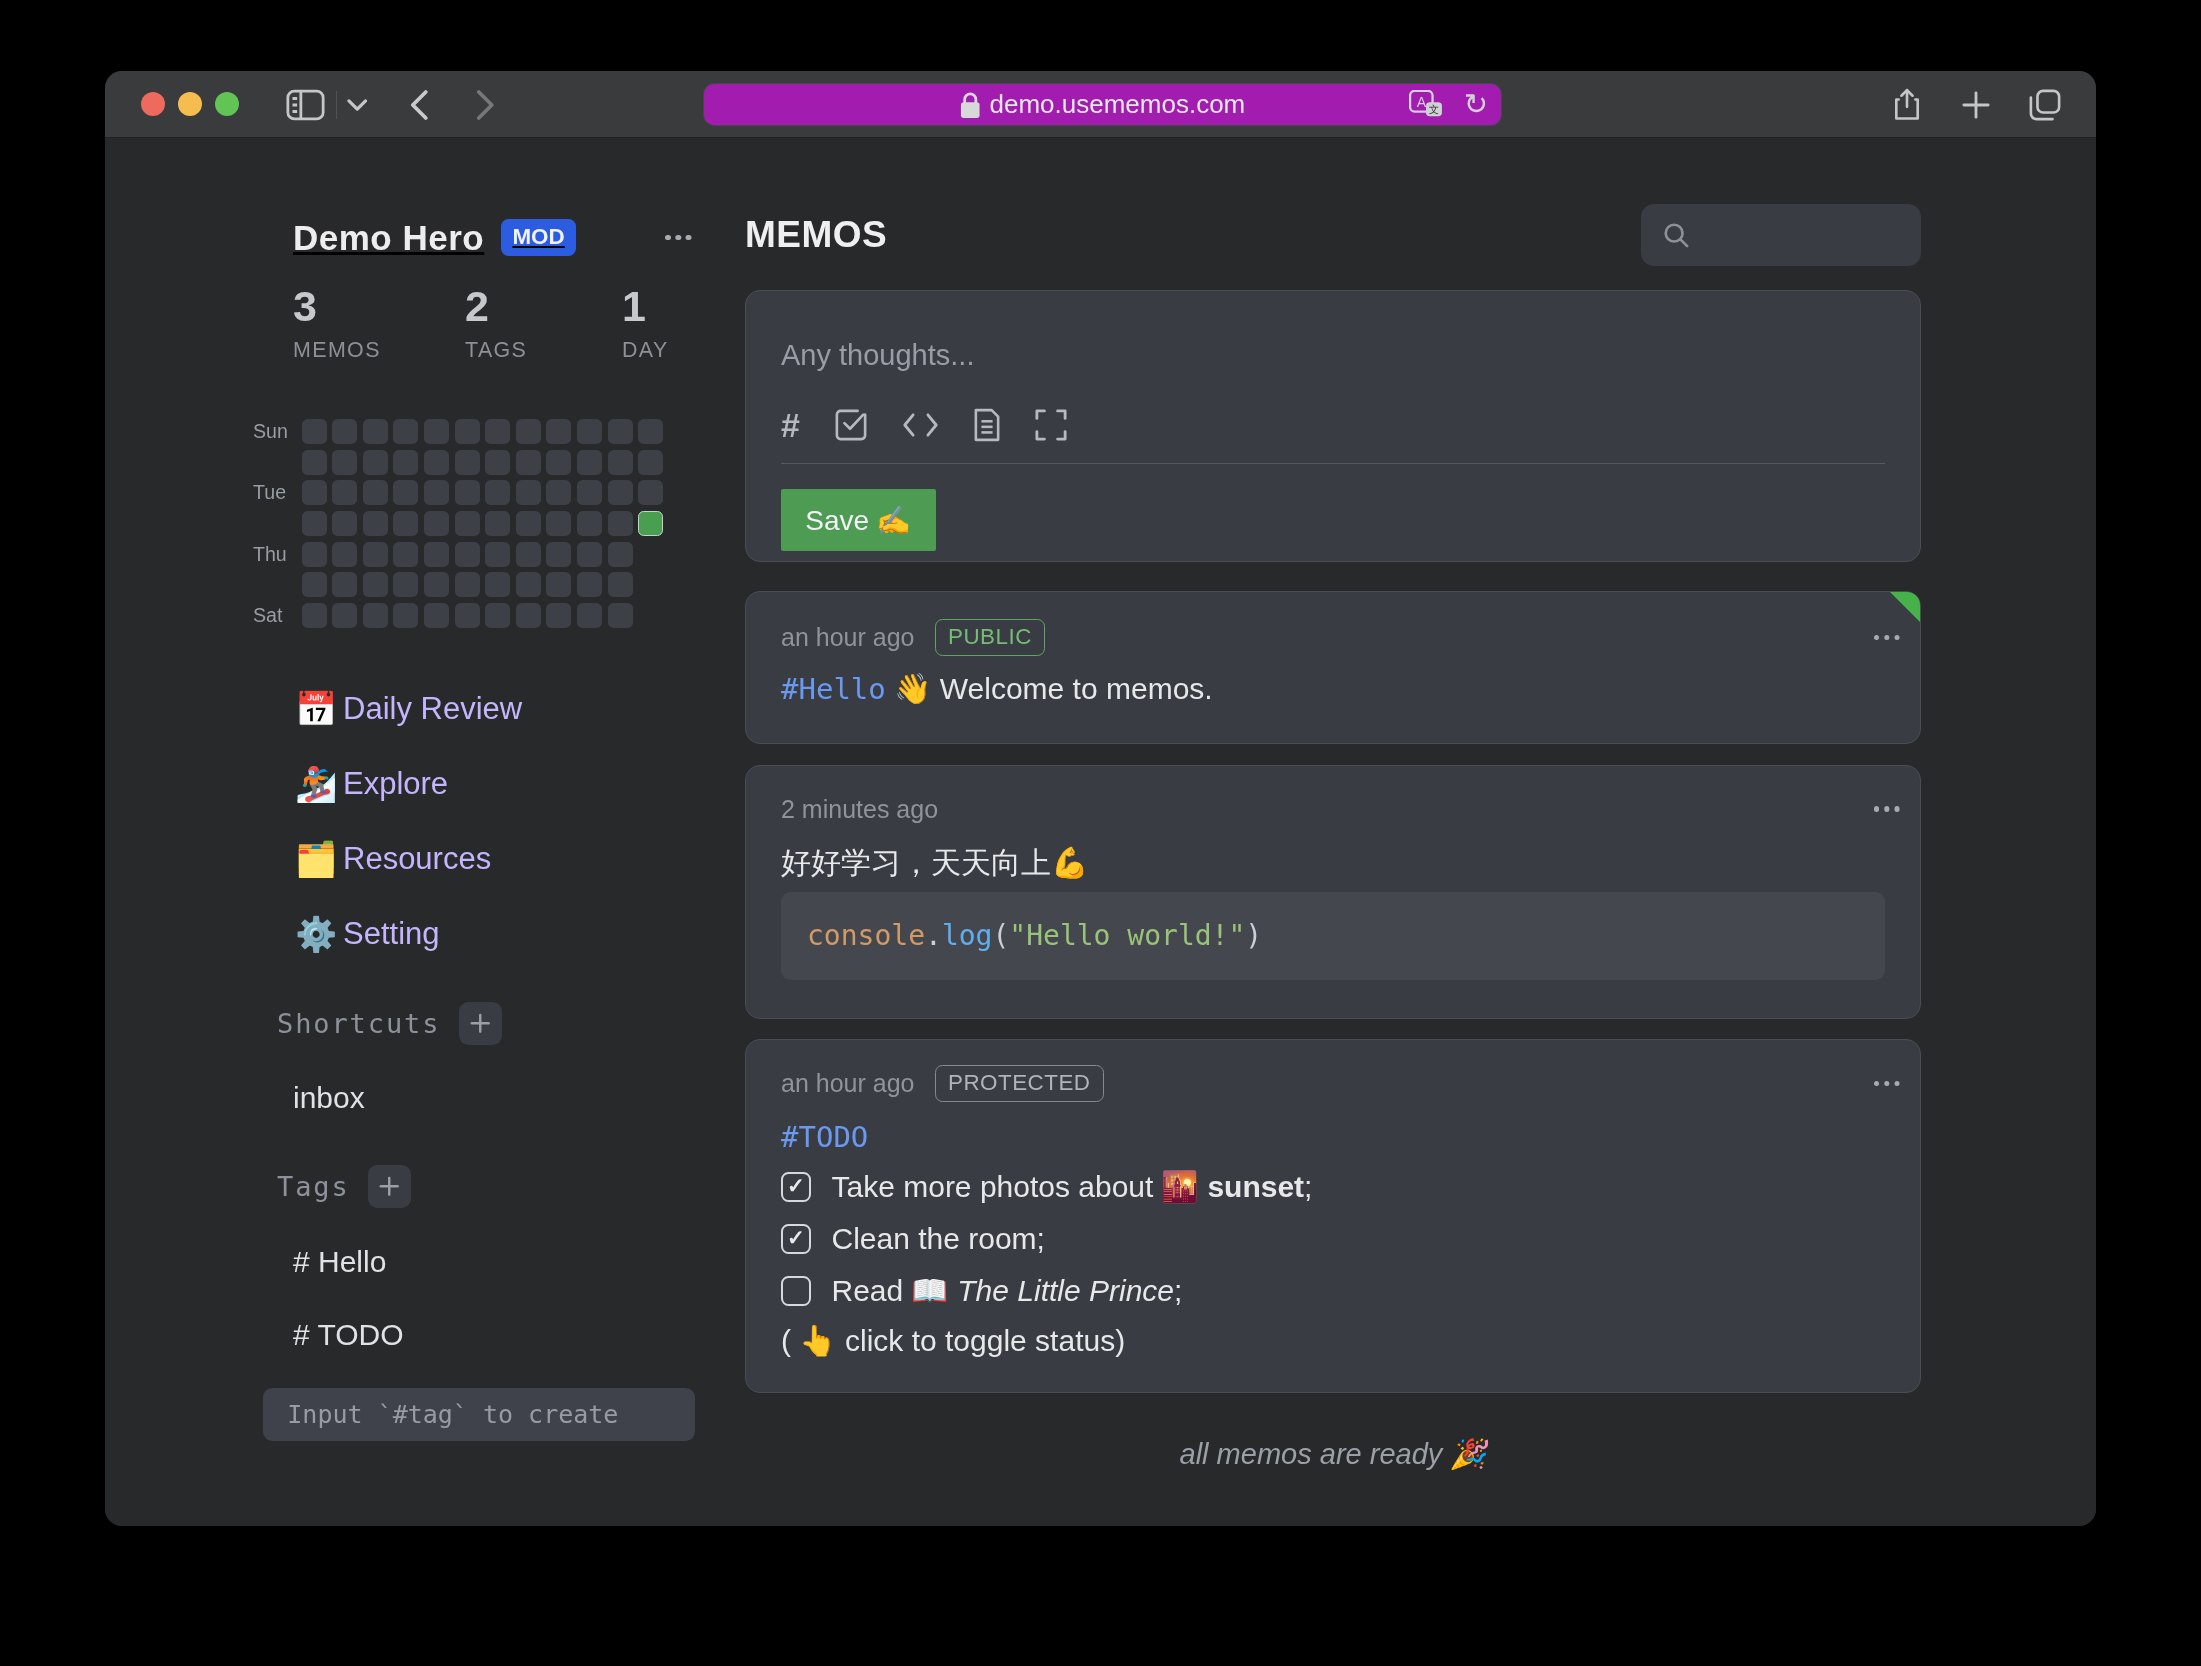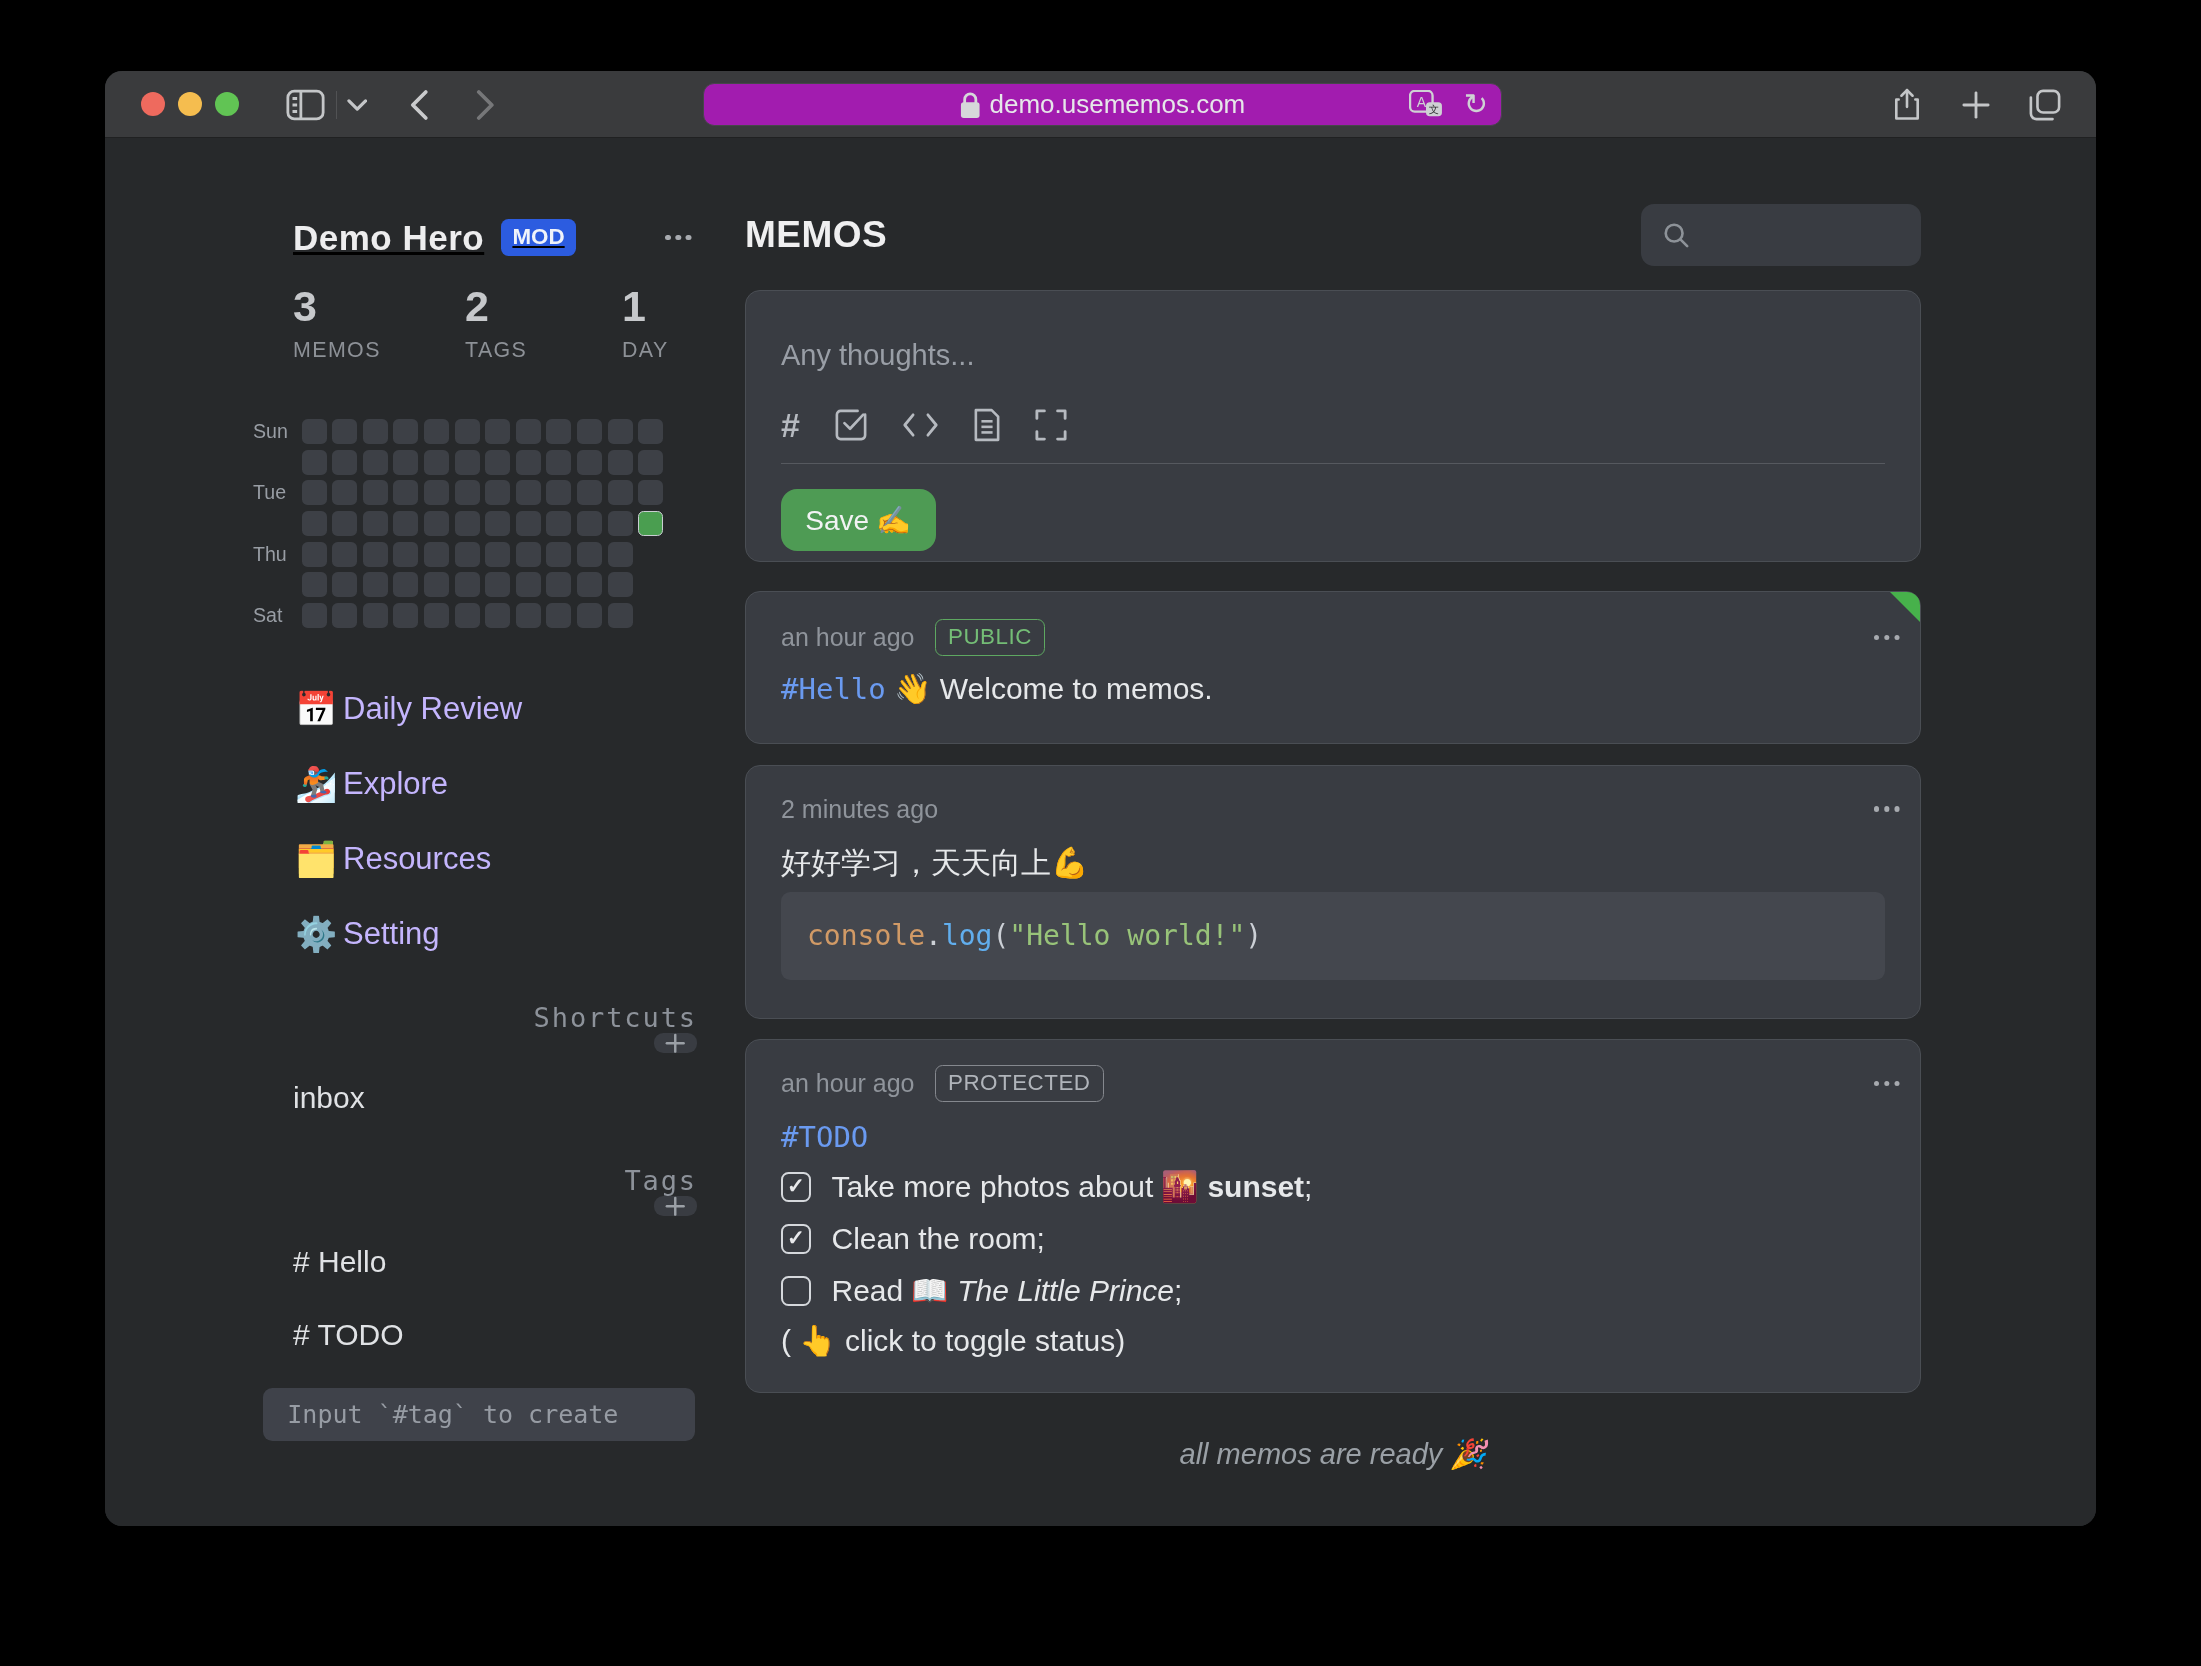--- a/index.html
+++ b/index.html
@@ -49,21 +49,21 @@
   .stat-label { margin-top:9.3px; font-size:21.4px; line-height:24px; color:#8d9197; letter-spacing:1.4px; }
   .heatmap { margin-top:57px; }
   .hm-row { display:flex; align-items:center; height:25px; margin-bottom:5.6px; }
   .hm-label { width:43px; flex:none; font-size:19.6px; color:#989da4; text-align:left; }
   .hm-cell { width:25px; height:25px; border-radius:5.6px; background:#3d4046; margin-left:5.6px; flex:none; }
   .hm-cell.active { background:#4a9e50; border:1.9px solid #c9ced2; }
   .nav { margin-top:44px; }
   .nav-item { display:flex; align-items:center; height:75px; padding-left:42px; cursor:default; }
   .nav-emoji { font-size:34px; width:48px; }
   .nav-label { font-size:31px; color:#c4b5fd; }
-  .side-hdr { margin:30px 0 0 24px; display:flex; align-items:flex-end; height:43px;flex-direction:column; }
+  .side-hdr { margin:30px 0 0 24px; display:flex; align-items:center; height:43px; }
   .side-hdr.tags-hdr { margin-top:50px; }
   .side-hdr-title { font-family:"DejaVu Sans Mono", monospace; font-size:27px; color:#8d929a; letter-spacing:1.9px; }
   .plus-btn { margin-left:18.6px; width:43px; height:43px; background:#393c42; border-radius:9.3px; display:flex; align-items:center; justify-content:center; }
   .inbox-item { margin:36px 0 0 40px; font-size:30px; color:#e0e2e5; height:34px; line-height:34px; }
   .tag-item { margin:37px 0 0 40px; font-size:30px; color:#e0e2e5; height:34px; line-height:34px; }
   .tag-item + .tag-item { margin-top:39px; }
   .tag-input { margin:36px 0 0 10.3px; width:432px; height:53px; background:#3f424a; border-radius:9.3px; display:flex; align-items:center; padding-left:24px; }
   .tag-input span { font-family:"DejaVu Sans Mono", monospace; font-size:25px; color:#979ca4; }
   
   .main-header { margin-top:65px; height:62px; display:flex; align-items:center; justify-content:space-between; }
@@ -71,21 +71,21 @@
   .search-box { width:280px; height:62px; background:#393c42; border-radius:13px; display:flex; align-items:center; padding-left:20.5px; }
   .card { background:#393c42; border:0.9px solid #4a4e54; border-radius:15px; position:relative; padding:0 35px; }
   .composer { margin-top:24px; height:272px; }
   .composer-placeholder { margin-top:47px; font-size:29px; line-height:35px; color:#999ea6; }
   .composer-icons { margin-top:34px; display:flex; align-items:center; gap:35px; height:35px; color:#b6bac0; }
   .hash-glyph { font-size:34px; font-weight:600; color:#b6bac0; line-height:1; }
   .composer-divider { margin-top:21.4px; height:0.9px; background:#56595f; }
   .composer-bottom { margin-top:25px; display:flex; align-items:center; justify-content:space-between; }
   .visibility-pill { height:60px; border:0.9px solid #75787e; border-radius:30px; display:flex; align-items:center; padding:0 24px; gap:13px; }
   .visibility-pill span { font-size:27px; color:#d2d5d9; }
-  .save-btn { width:155px; height:62px; background:#4e9b54; border:none; border-radius:16px; font-size:28px; color:#f2f3f4; font-family:"Liberation Sans", sans-serif; }
+  .save-btn { width:155px; height:62px; background:#4e9b54; border:none; border-radius:2px; font-size:28px; color:#f2f3f4; font-family:"Liberation Sans", sans-serif; }
   .memo { margin-top:20.5px; }
   .memo.first { margin-top:29px; }
   .memo1 { height:153px; } .memo2 { height:254px; } .memo3 { height:354px; }
   .memo-hdr { margin-top:26px; display:flex; align-items:center; height:35px; }
   .memo1 .memo-hdr { margin-top:28px; }
   .memo-time { font-size:25px; color:#8f949b; }
   .memo-badge { margin-left:20.5px; font-size:22.4px; border-radius:7.5px; padding:3.7px 12px 4.7px; letter-spacing:0.5px; }
   .badge-public { color:#74bd76; border:1.9px solid #5ea861; }
   .badge-protected { color:#b0b4ba; border:1.9px solid #85888e; }
   .memo-more { margin-left:auto; margin-right:5.6px; }

